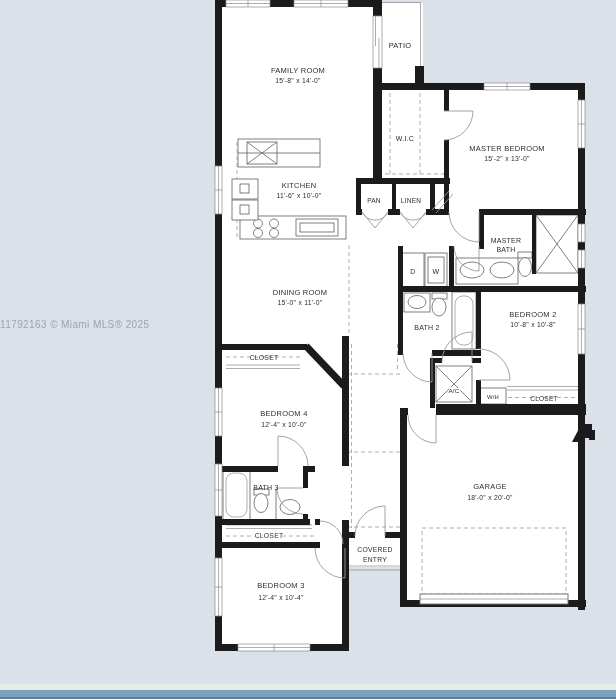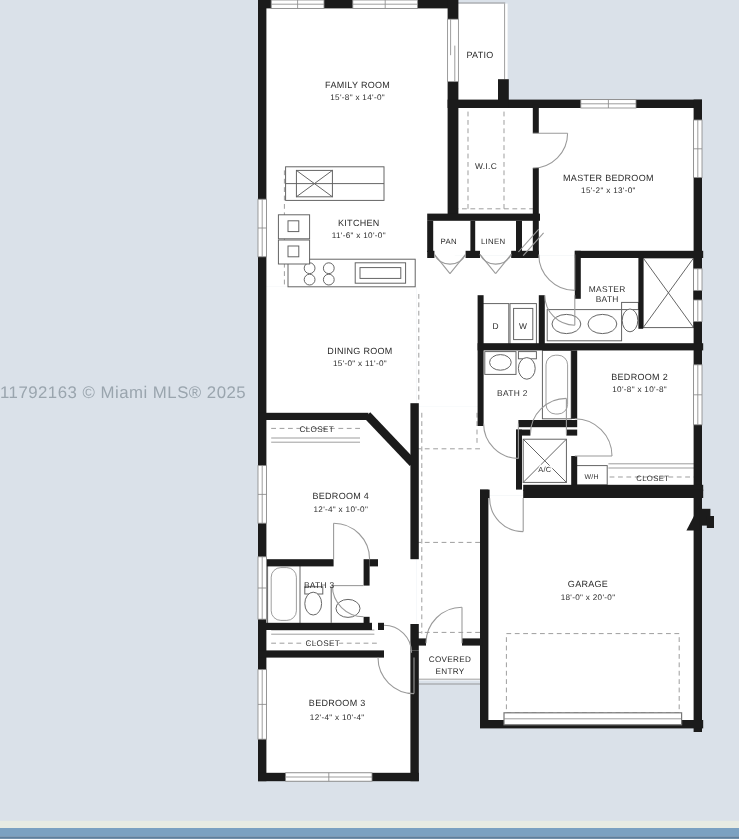--- a/index.html
+++ b/index.html
@@ -22,21 +22,21 @@
   text{font-family:"Liberation Sans",sans-serif;fill:var(--label,#2c2c2c);text-anchor:middle;letter-spacing:.25px;}
   .t75{font-size:7.5px;}
   .t70{font-size:7px;}
   .t68{font-size:6.8px;}
   .t65{font-size:6.5px;}
   .t62{font-size:6.2px;}
   .t58{font-size:5.8px;}
   .halo{paint-order:stroke;stroke:#ffffff;stroke-width:2px;}
   .watermark{
     position:absolute;left:0px;top:319px;
-    font-size:14px;color:var(--watermark-color,#9aa5ae);
+    font-size:10px;color:var(--watermark-color,#9aa5ae);
     letter-spacing:.4px;white-space:nowrap;
   }
   .bar{position:absolute;left:0;width:616px;}
   .bar-light{top:684px;height:6px;background:var(--bar-light,#e7ebe3);}
   .bar-mid{top:690px;height:7px;background:var(--bar-mid,#7ba1c1);}
   .bar-dark{top:697px;height:2px;background:var(--bar-dark,#5d7f9d);}
 </style>
 </head>
 <body>
 

